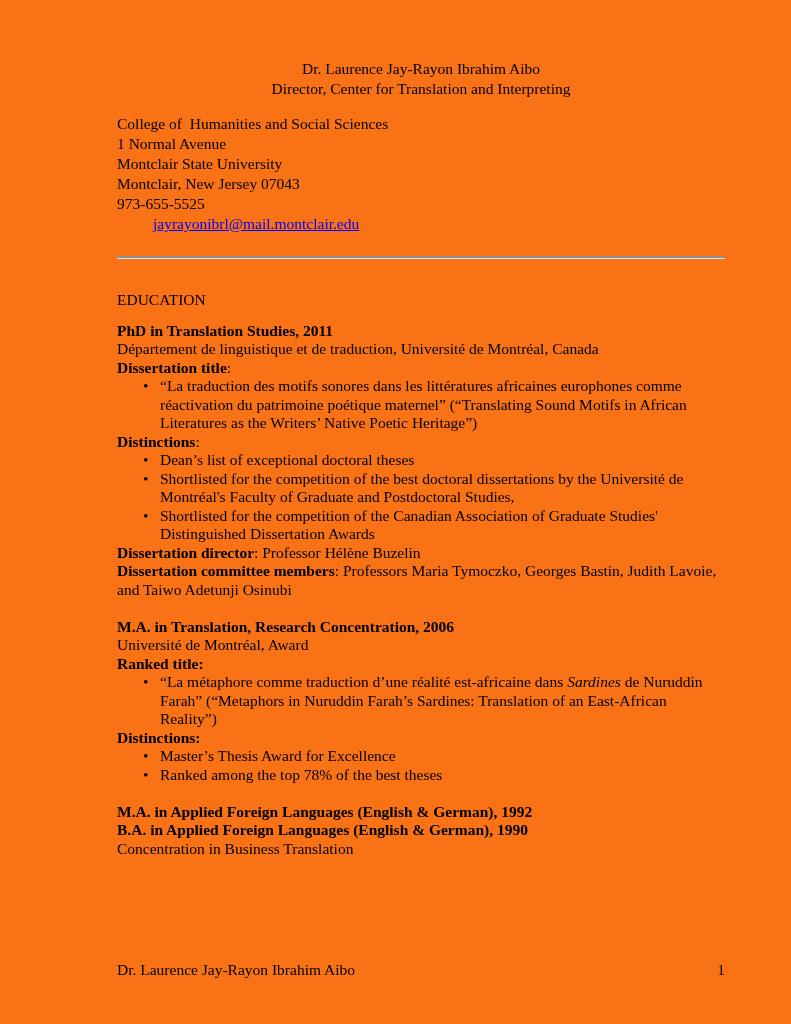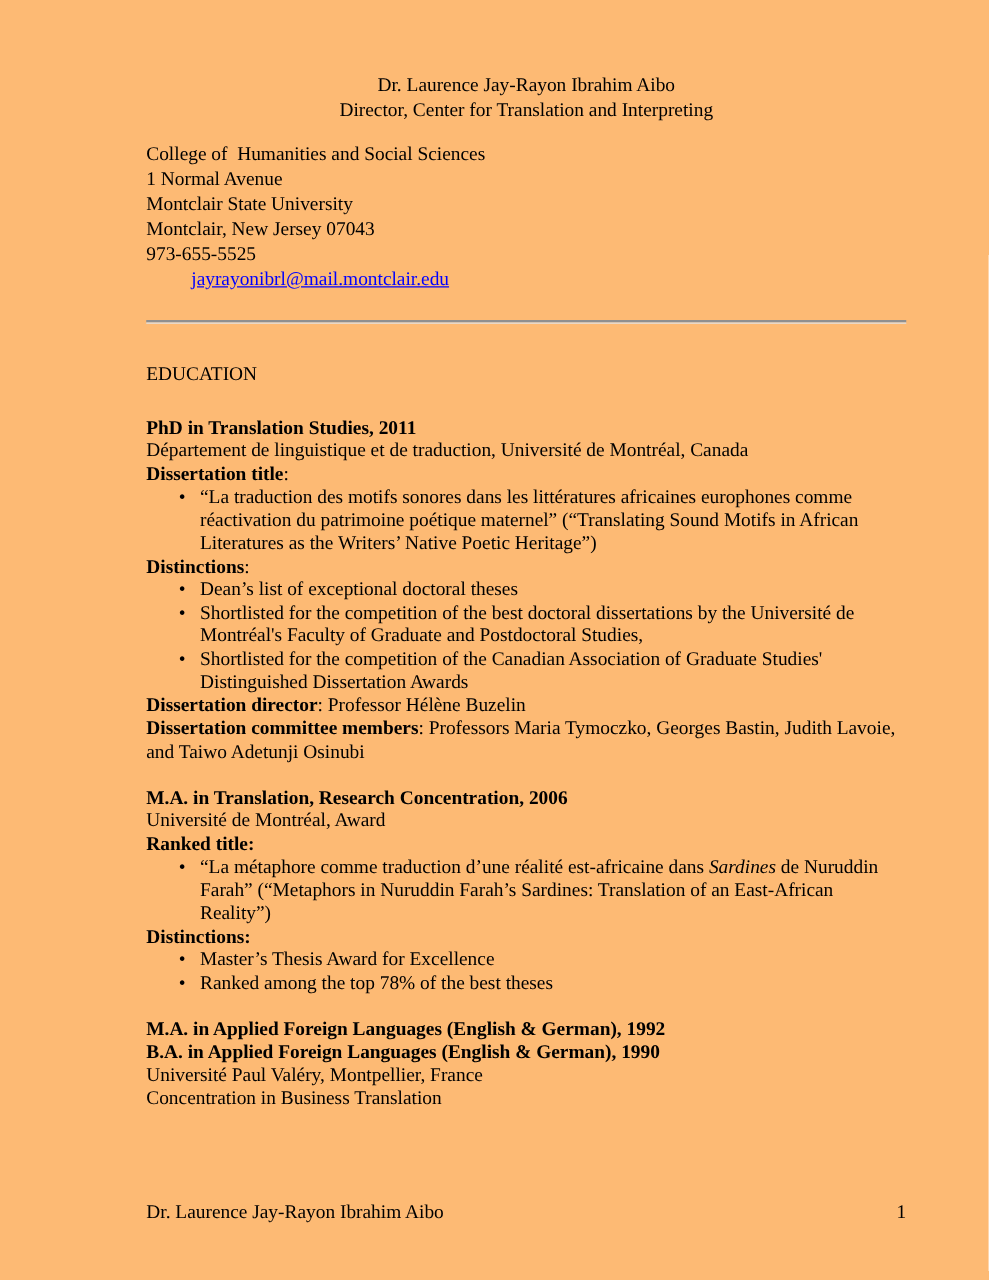--- a/index.html
+++ b/index.html
@@ -1,38 +1,38 @@
 <!DOCTYPE html>
 <html><head>
 <meta charset="utf-8">
 <title>CV</title>
 <style>
   html,body{margin:0;padding:0;background:#fff;}
   .page{
     position:relative;
     width:791px;height:1024px;
-    background:#fdba74;
+    background:#f97316;
     color:#000;
     font-family:"Liberation Serif",serif;
     font-size:15.5px;
     overflow:hidden;
   }
   .content{padding-left:117px;padding-right:66px;}
   .header{padding-top:59px;text-align:center;line-height:20px;}
   .contact{margin-top:15px;line-height:20px;}
   .contact .cline{white-space:pre-wrap;}
   .email-line a{color:#0000FF;text-decoration:underline;cursor:pointer;margin-left:36px;}
   .rule{
     margin:22px 0 0 0;
     border:none;height:0;
     border-top:2px solid #8f8f8f;
     border-bottom:1px solid #e2e2e2;
   }
   .edu-heading{margin-top:32px;font-weight:normal;line-height:18.5px;}
-  .edu-body{margin-top:24px;line-height:18.5px;}
+  .edu-body{margin-top:12px;line-height:18.5px;}
   .para{line-height:18.5px;}
   .bullet{position:relative;padding-left:43px;line-height:18.5px;}
   .marker{position:absolute;left:26px;top:0;}
   .spacer{height:18.5px;}
   .b{font-weight:bold;}
   .i{font-style:italic;}
   .footer{
     position:absolute;top:960px;left:117px;right:66px;
     display:flex;justify-content:space-between;line-height:20px;
   }
@@ -75,21 +75,20 @@
         <div class="para"><span class="b">M.A. in Translation, Research Concentration, 2006</span></div>
         <div class="para"><span>Université de Montréal, Award</span></div>
         <div class="para"><span class="b">Ranked title:</span></div>
         <div class="bullet"><span class="marker">•</span><span>“La métaphore comme traduction d’une réalité est-africaine dans </span><span class="i">Sardines</span><span> de Nuruddin Farah” (“Metaphors in Nuruddin Farah’s Sardines: Translation of an East-African Reality”)</span></div>
         <div class="para"><span class="b">Distinctions:</span></div>
         <div class="bullet"><span class="marker">•</span><span>Master’s Thesis Award for Excellence</span></div>
         <div class="bullet"><span class="marker">•</span><span>Ranked among the top 78% of the best theses</span></div>
         <div class="spacer"></div>
         <div class="para"><span class="b">M.A. in Applied Foreign Languages (English &amp; German), 1992</span></div>
         <div class="para"><span class="b">B.A. in Applied Foreign Languages (English &amp; German), 1990</span></div>
-        <div class="para"><span>Université Paul Valéry, Montpellier, France</span></div>
         <div class="para"><span>Concentration in Business Translation</span></div>
       </div>
 
   </div>
 
   <div class="footer">
     <span>Dr. Laurence Jay-Rayon Ibrahim Aibo</span>
     <span>1</span>
   </div>
 </div>

